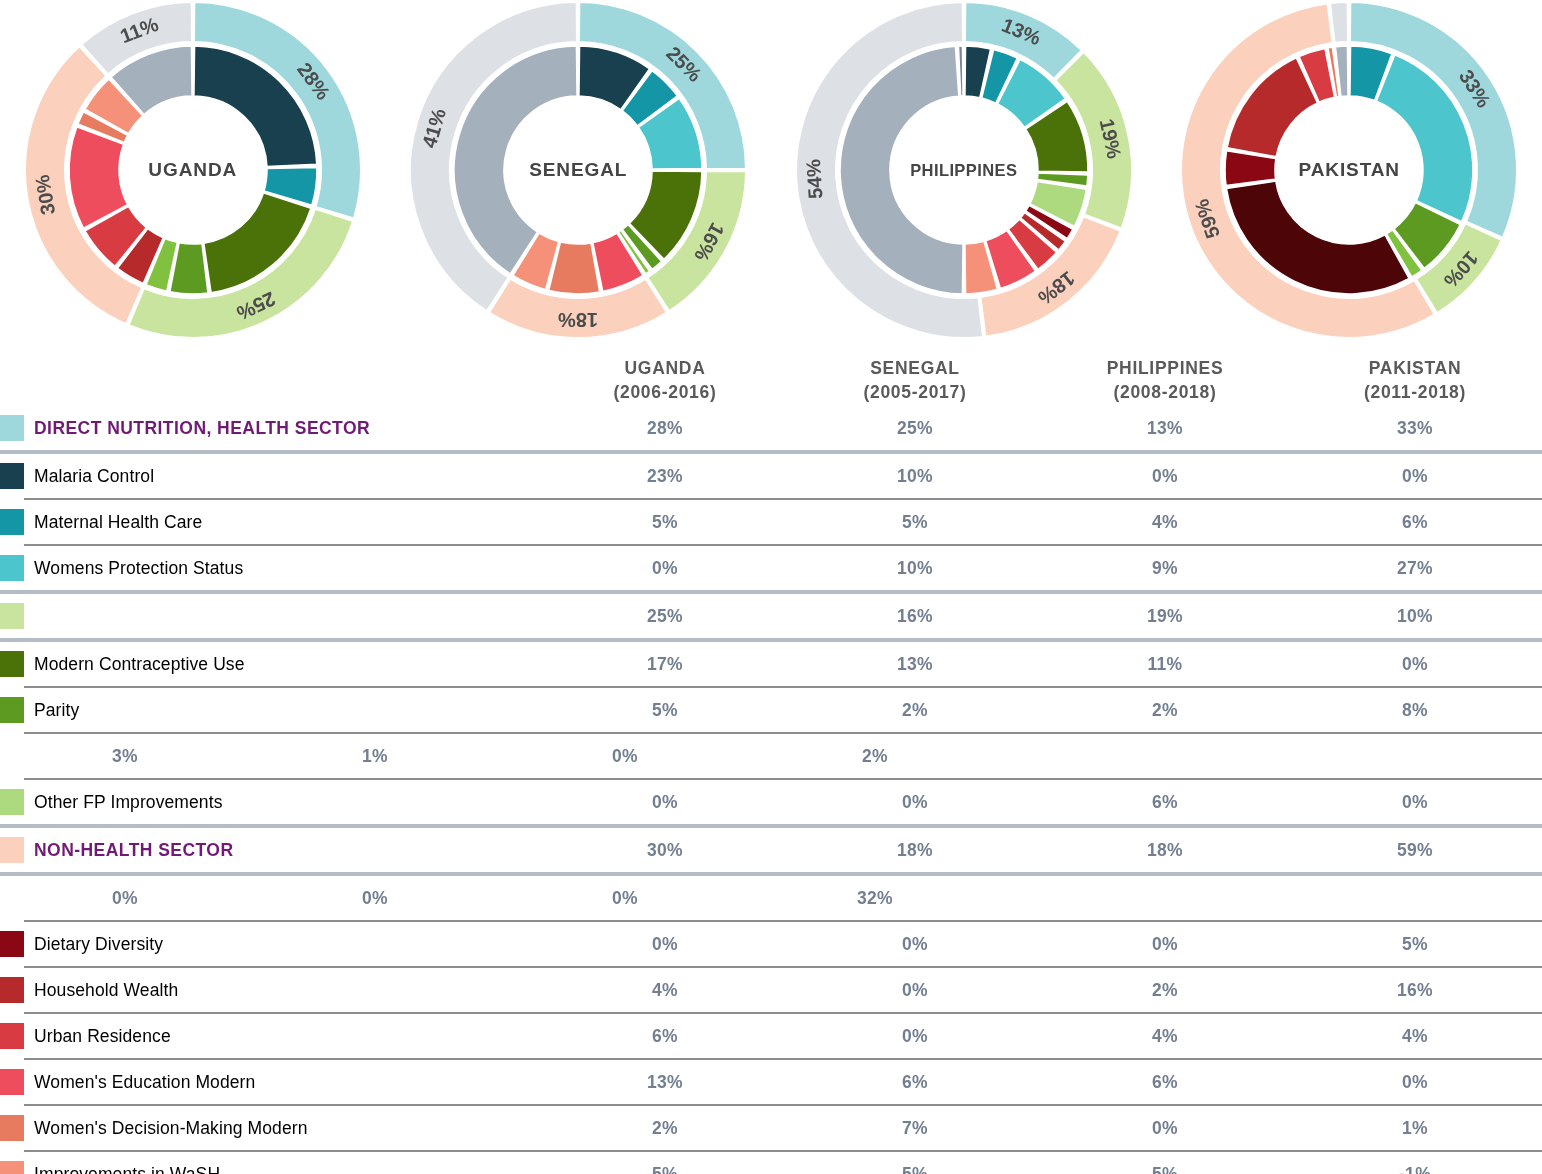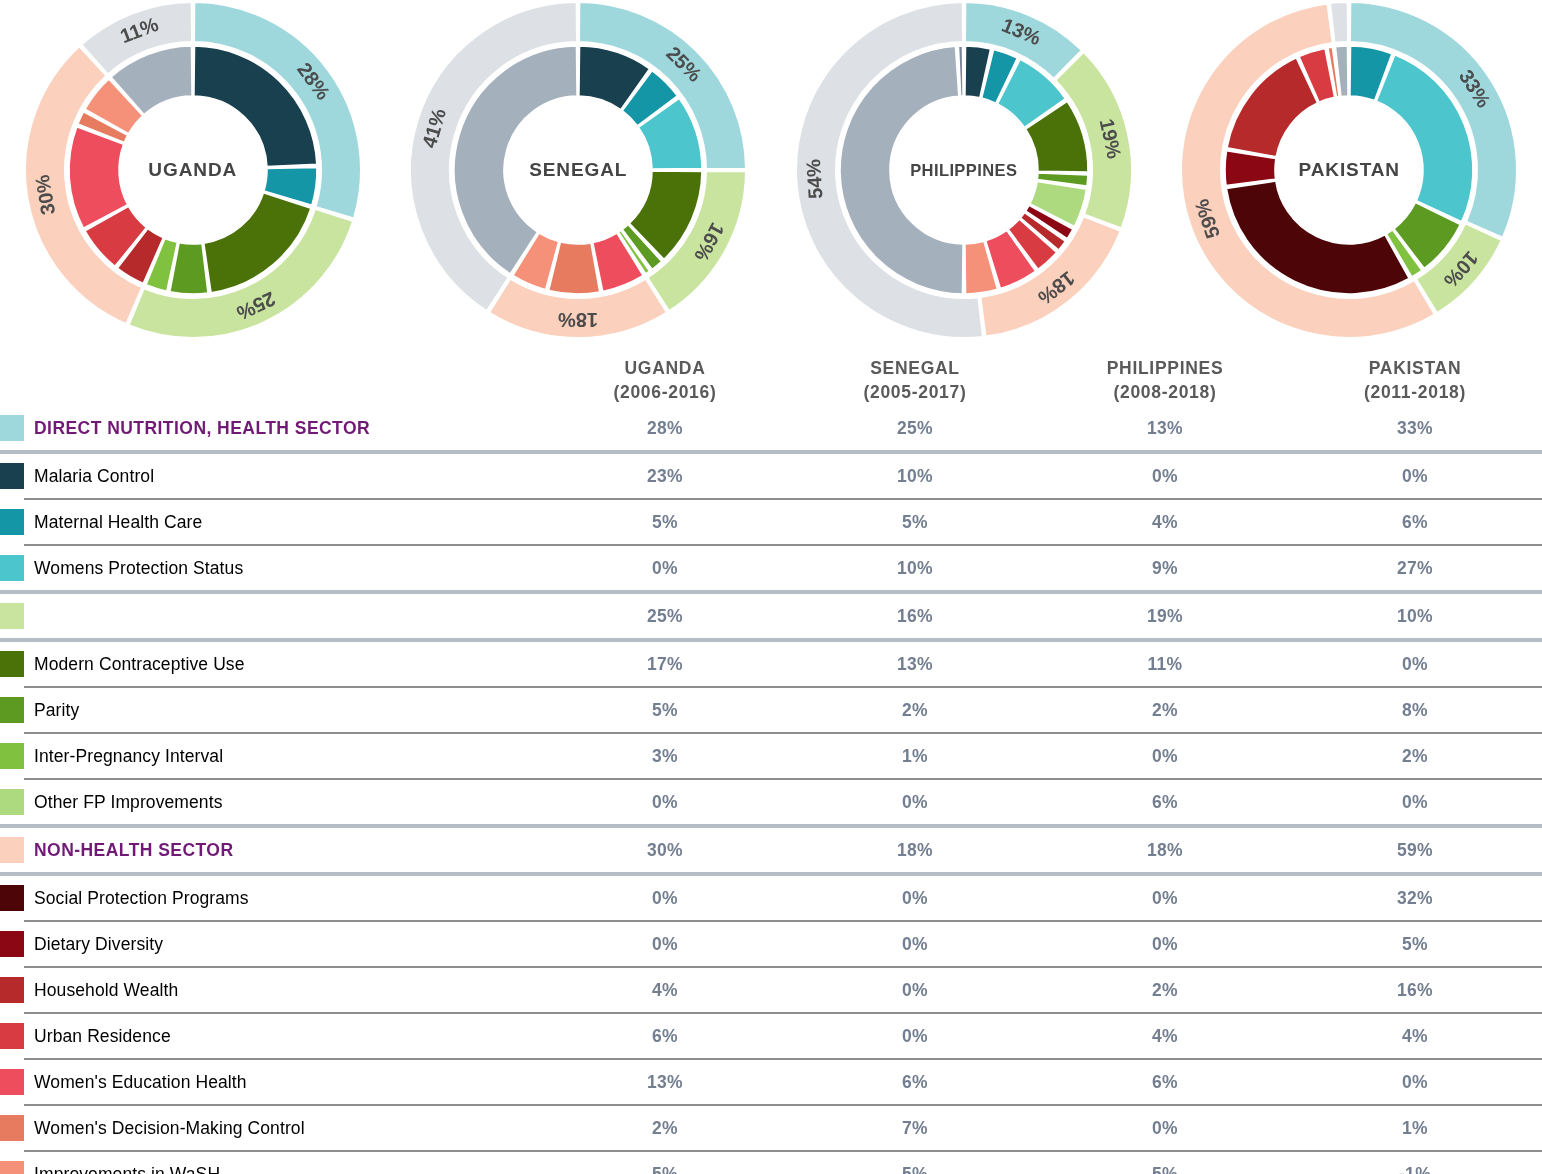--- a/index.html
+++ b/index.html
@@ -299,24 +299,20 @@
             <span class="sw" style="background: rgb(93, 154, 34);"></span>
             <span class="lbl">Parity</span>
           </div>
           <div class="col-v">5%</div>
           <div class="col-v">2%</div>
           <div class="col-v">2%</div>
           <div class="col-v">8%</div>
         </div>
         <div class="div-thin"></div>
         <div class="row">
-          <div class="col-label">
-            <span class="sw" style="background: rgb(129, 193, 64);"></span>
-            <span class="lbl">Inter-Pregnancy Interval</span>
-          </div>
           <div class="col-v">3%</div>
           <div class="col-v">1%</div>
           <div class="col-v">0%</div>
           <div class="col-v">2%</div>
         </div>
         <div class="div-thin"></div>
         <div class="row">
           <div class="col-label">
             <span class="sw" style="background: rgb(173, 218, 126);"></span>
             <span class="lbl">Other FP Improvements</span>
@@ -332,24 +328,20 @@
             <span class="sw" style="background: rgb(251, 208, 189);"></span>
             <span class="lbl">NON-HEALTH SECTOR</span>
           </div>
           <div class="col-v">30%</div>
           <div class="col-v">18%</div>
           <div class="col-v">18%</div>
           <div class="col-v">59%</div>
         </div>
         <div class="div-thick"></div>
         <div class="row">
-          <div class="col-label">
-            <span class="sw" style="background: rgb(77, 5, 8);"></span>
-            <span class="lbl">Social Protection Programs</span>
-          </div>
           <div class="col-v">0%</div>
           <div class="col-v">0%</div>
           <div class="col-v">0%</div>
           <div class="col-v">32%</div>
         </div>
         <div class="div-thin"></div>
         <div class="row">
           <div class="col-label">
             <span class="sw" style="background: rgb(140, 7, 20);"></span>
             <span class="lbl">Dietary Diversity</span>
@@ -378,32 +370,32 @@
           </div>
           <div class="col-v">6%</div>
           <div class="col-v">0%</div>
           <div class="col-v">4%</div>
           <div class="col-v">4%</div>
         </div>
         <div class="div-thin"></div>
         <div class="row">
           <div class="col-label">
             <span class="sw" style="background: rgb(238, 77, 93);"></span>
-            <span class="lbl">Women's Education Health</span>
+            <span class="lbl">Women's Education Modern</span>
           </div>
           <div class="col-v">13%</div>
           <div class="col-v">6%</div>
           <div class="col-v">6%</div>
           <div class="col-v">0%</div>
         </div>
         <div class="div-thin"></div>
         <div class="row">
           <div class="col-label">
             <span class="sw" style="background: rgb(230, 123, 96);"></span>
-            <span class="lbl">Women's Decision-Making Control</span>
+            <span class="lbl">Women's Decision-Making Modern</span>
           </div>
           <div class="col-v">2%</div>
           <div class="col-v">7%</div>
           <div class="col-v">0%</div>
           <div class="col-v">1%</div>
         </div>
         <div class="div-thin"></div>
         <div class="row">
           <div class="col-label">
             <span class="sw" style="background: rgb(245, 145, 121);"></span>

